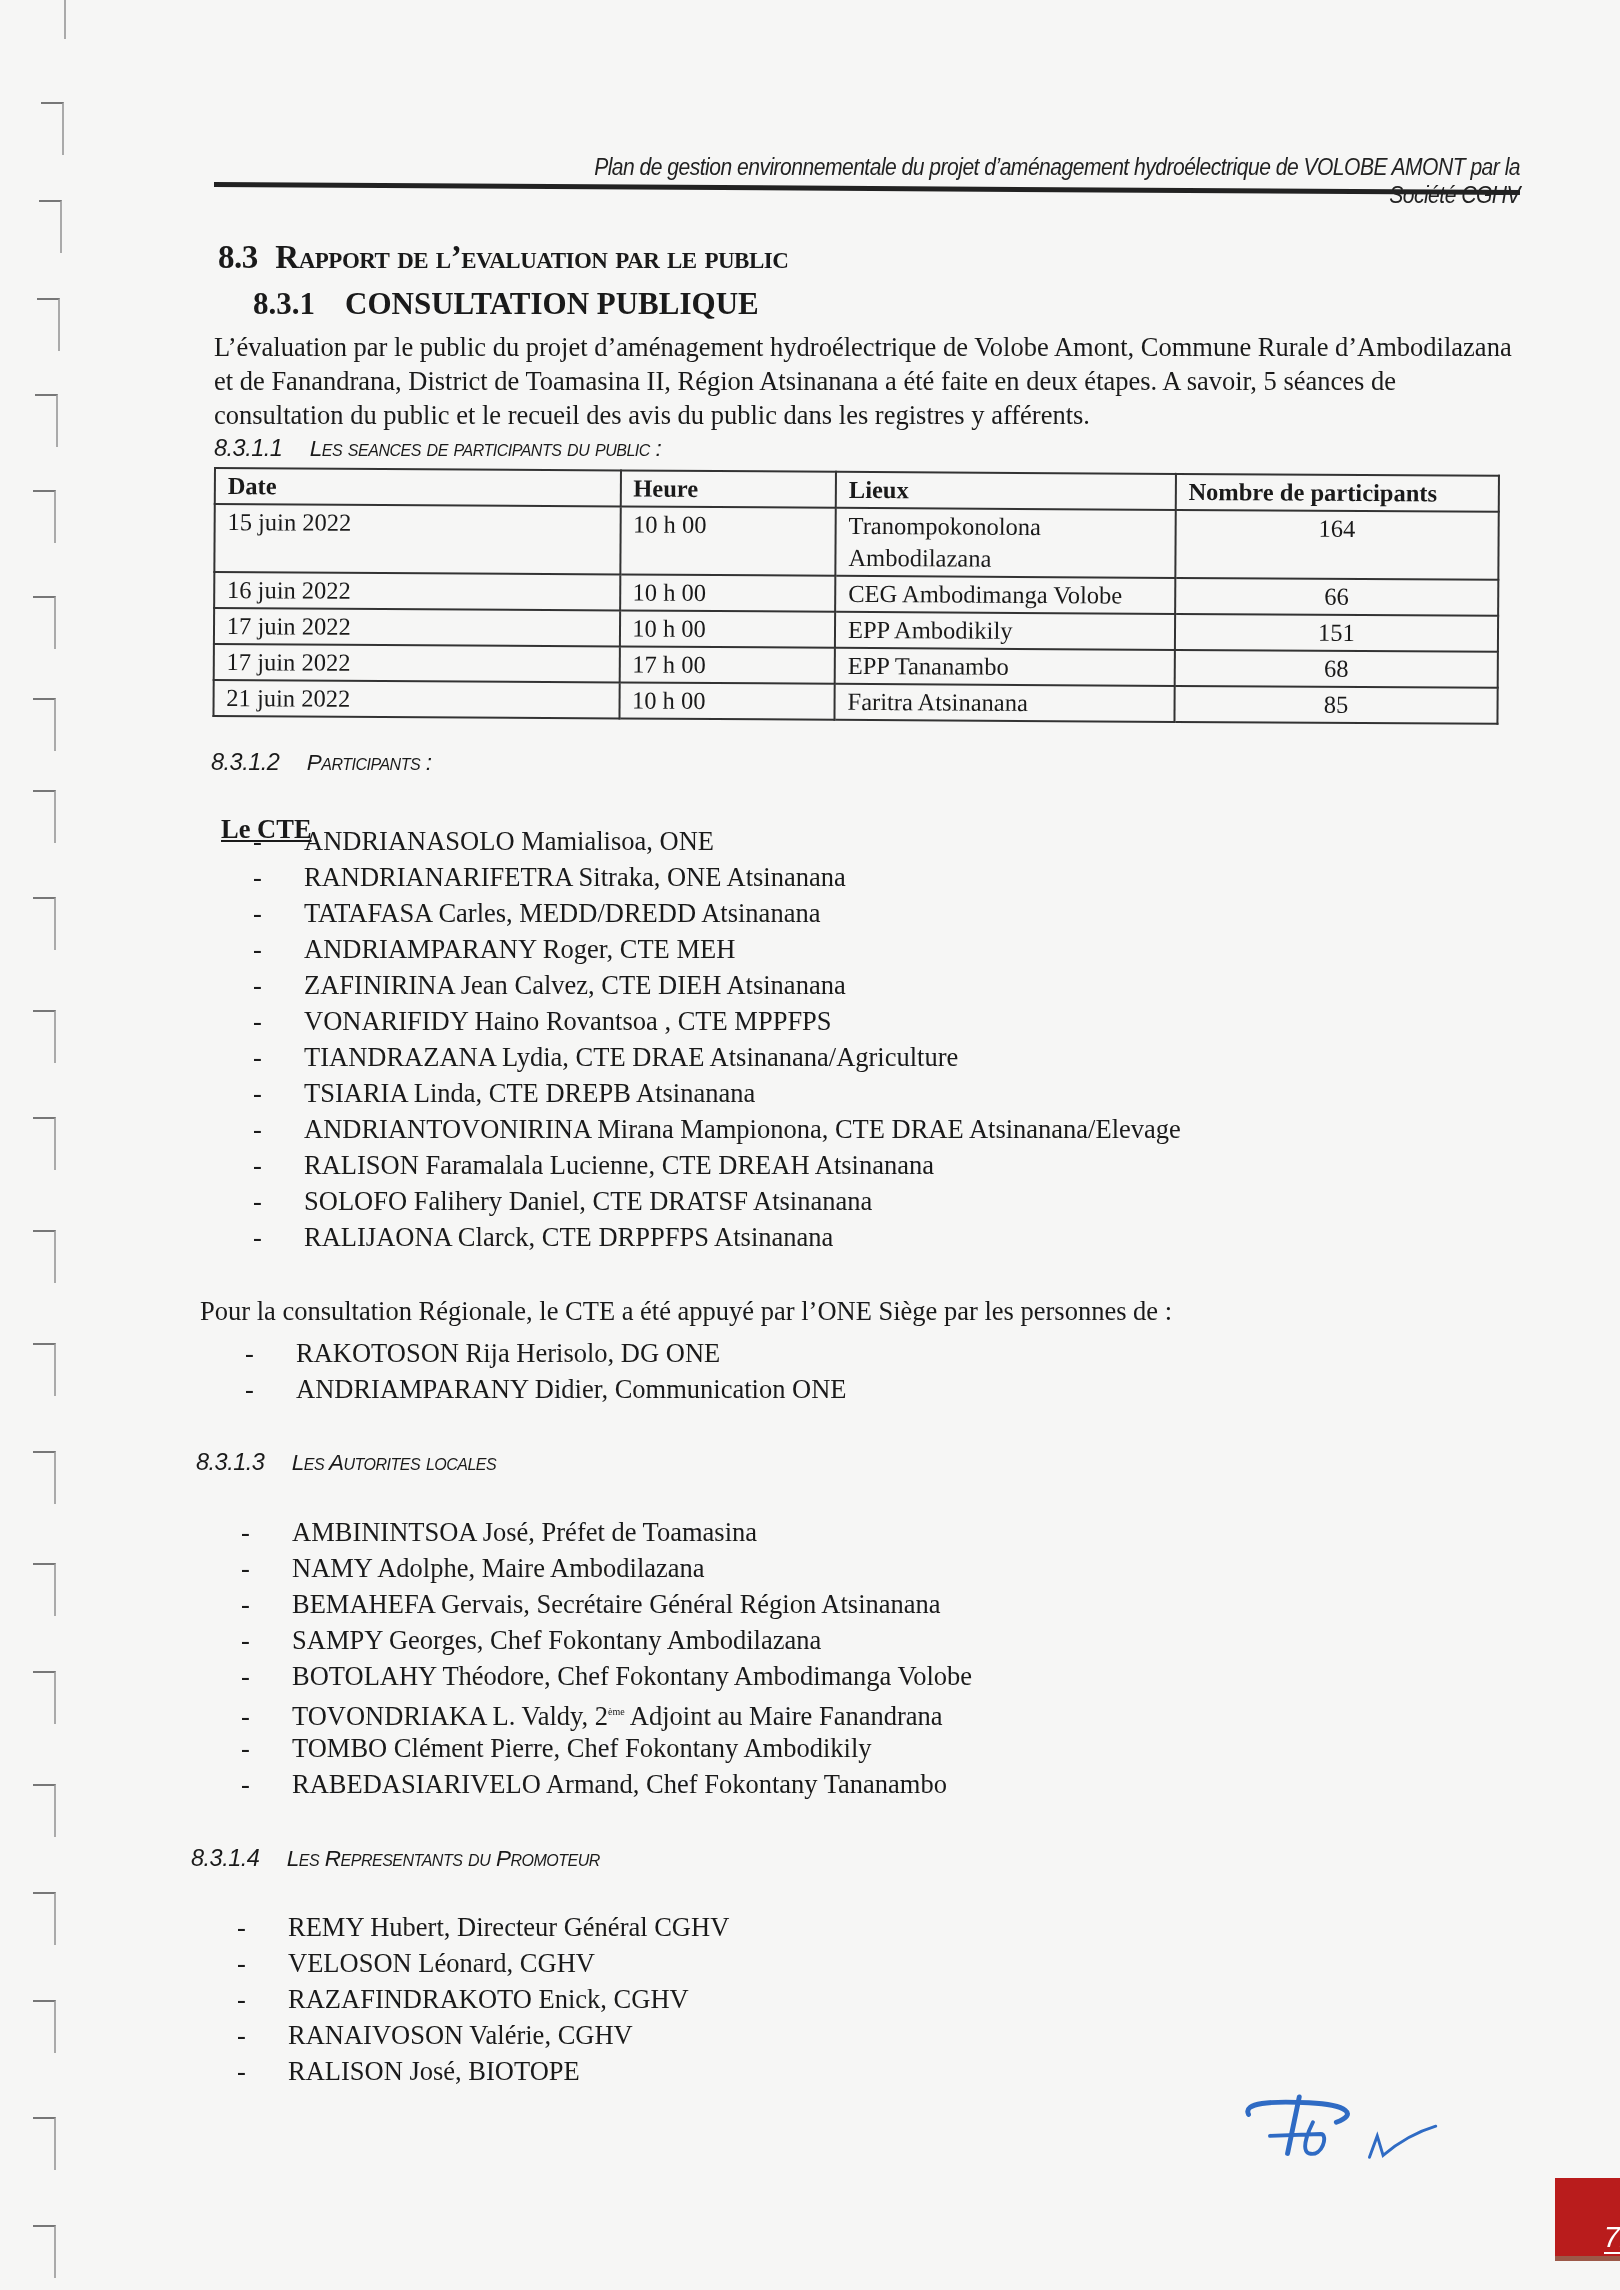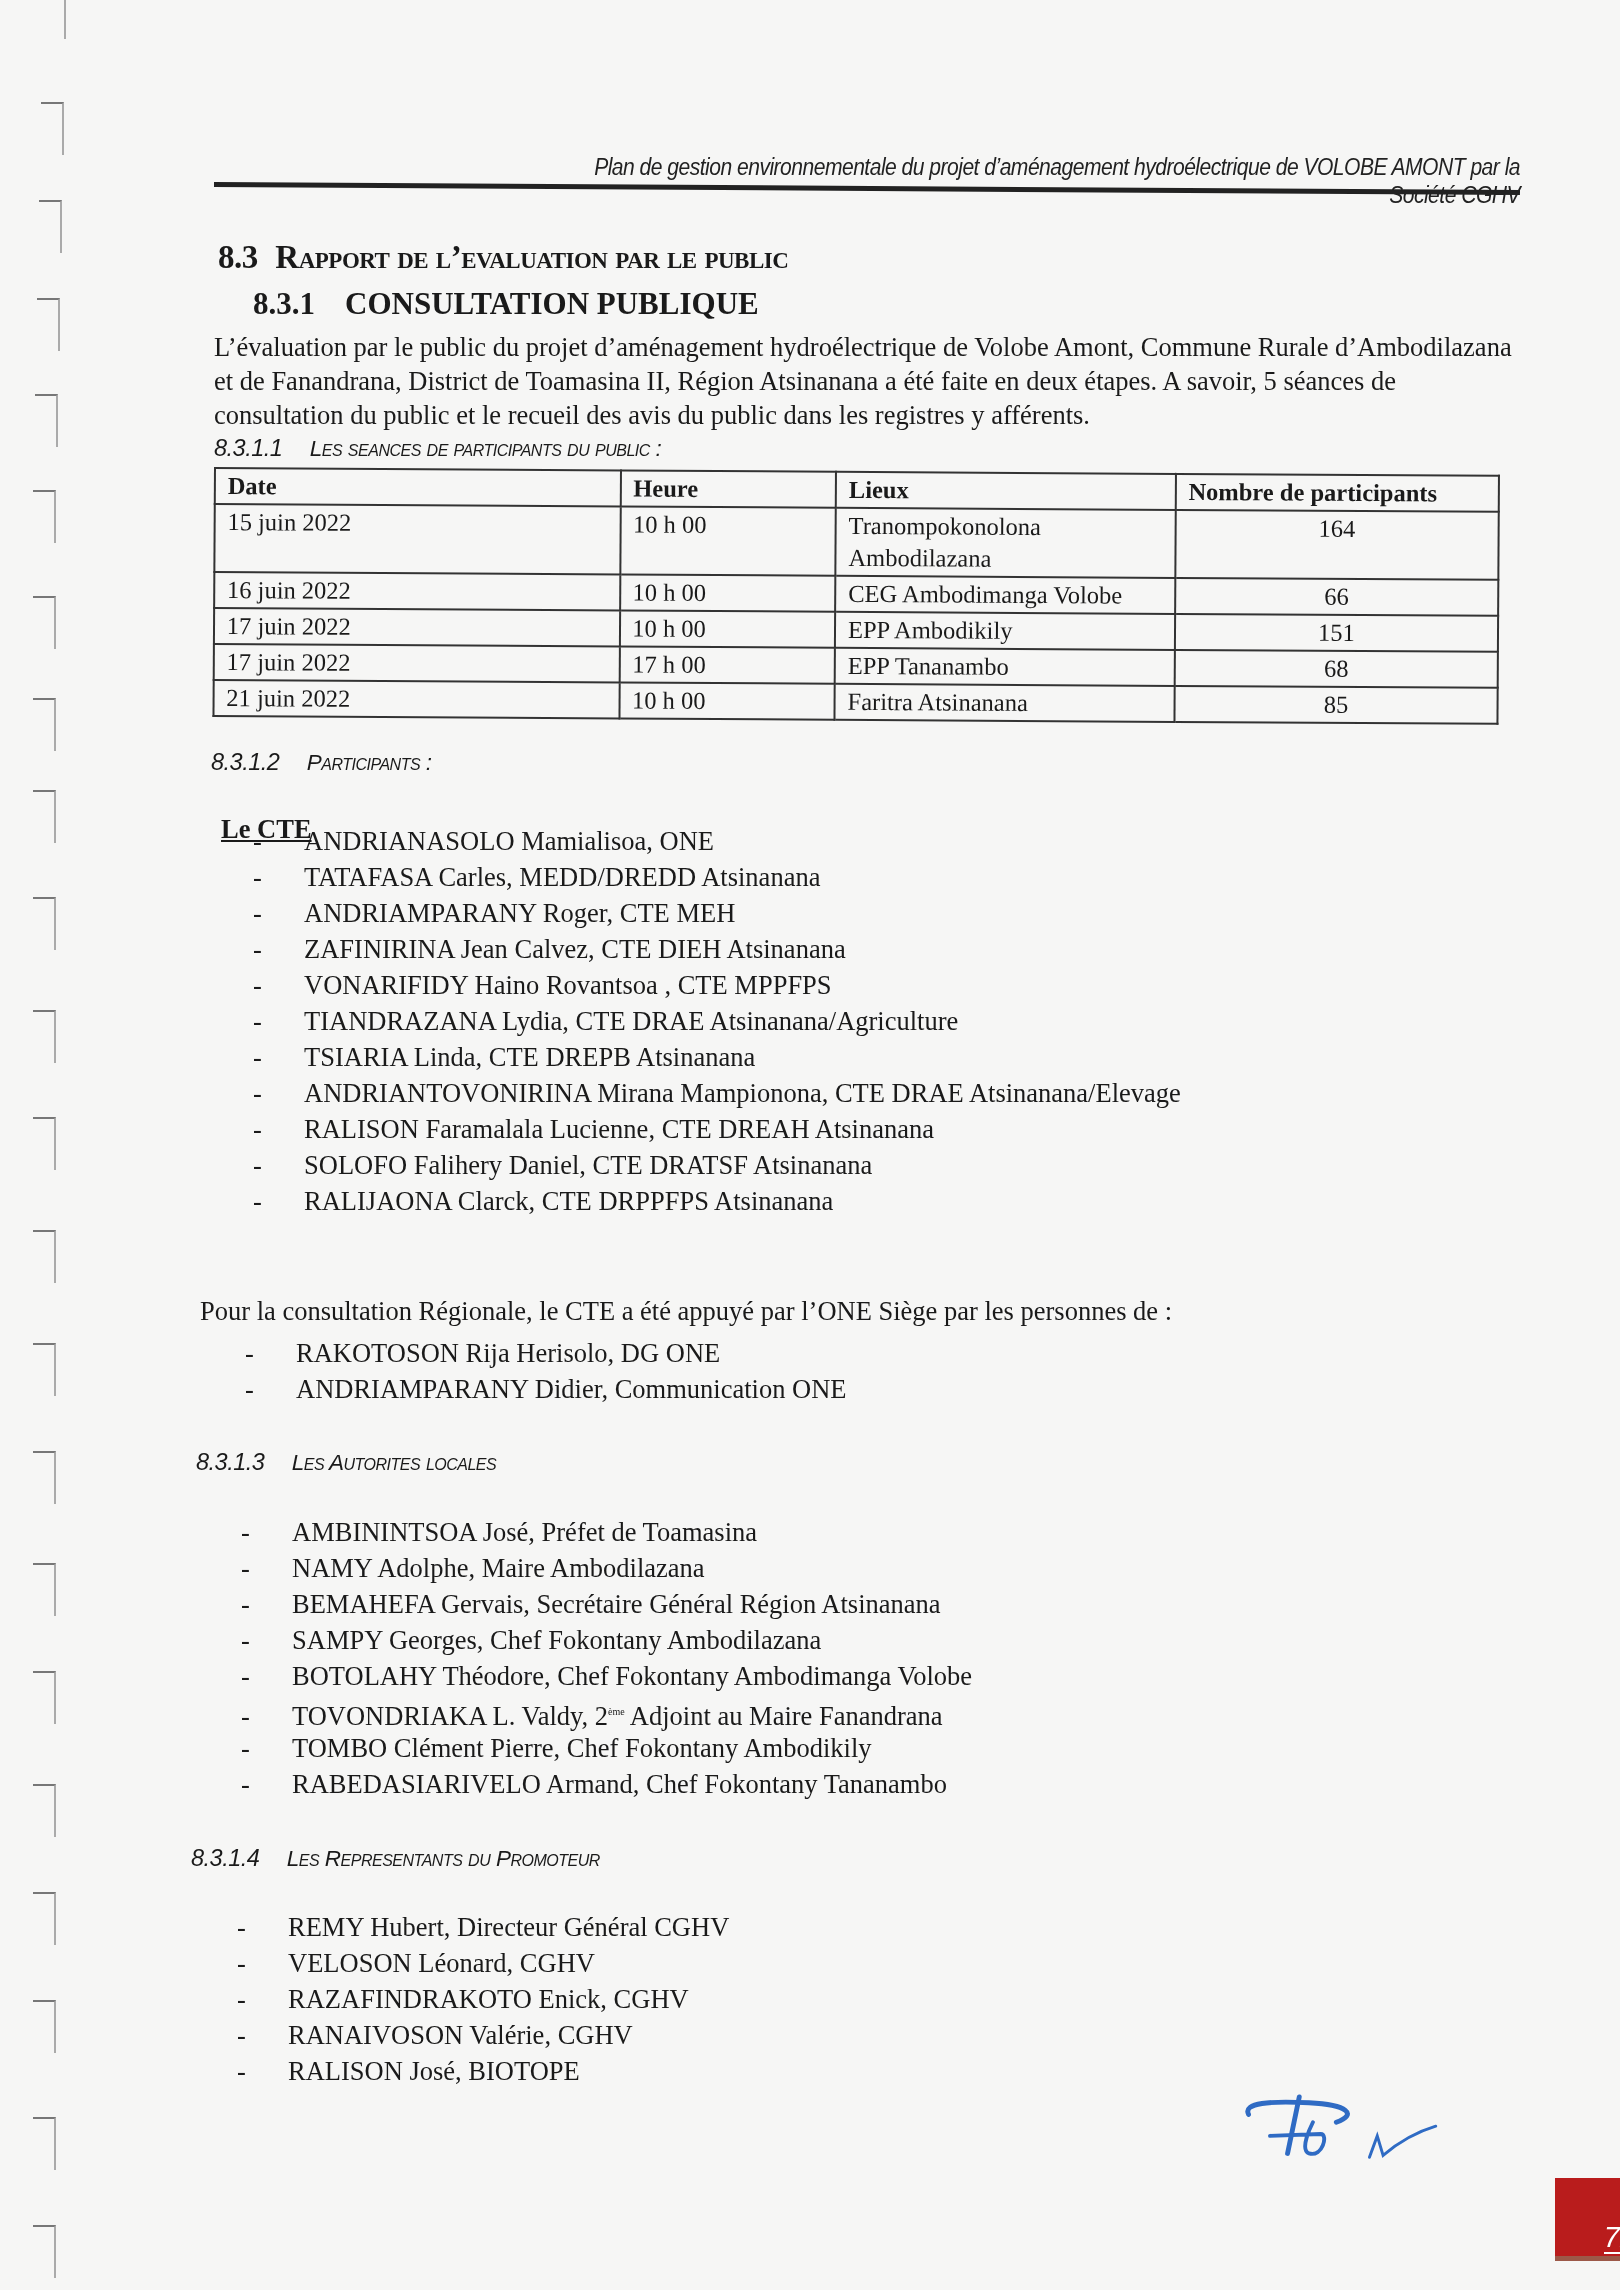--- a/index.html
+++ b/index.html
@@ -140,20 +140,21 @@
     </tbody>
   </table>
 
   <div class="h4" style="left:211px;top:749px;">
     <span class="num">8.3.1.2</span><span class="sc">Participants :</span>
   </div>
   <div class="sub" style="left:221px;top:784px;margin-top:30px;">Le CTE</div>
 
   <ul class="list" style="left:253px;top:823px;">
     <li><span class="dash">-</span><span>ANDRIANASOLO Mamialisoa, ONE</span></li>
+    <li><span class="dash">-</span><span>RANDRIANARIFETRA Sitraka, ONE Atsinanana</span></li>
     <li><span class="dash">-</span><span>TATAFASA Carles, MEDD/DREDD Atsinanana</span></li>
     <li><span class="dash">-</span><span>ANDRIAMPARANY Roger, CTE MEH</span></li>
     <li><span class="dash">-</span><span>ZAFINIRINA Jean Calvez, CTE DIEH Atsinanana</span></li>
     <li><span class="dash">-</span><span>VONARIFIDY Haino Rovantsoa , CTE MPPFPS</span></li>
     <li><span class="dash">-</span><span>TIANDRAZANA Lydia, CTE DRAE Atsinanana/Agriculture</span></li>
     <li><span class="dash">-</span><span>TSIARIA Linda, CTE DREPB Atsinanana</span></li>
     <li><span class="dash">-</span><span>ANDRIANTOVONIRINA Mirana Mampionona, CTE DRAE Atsinanana/Elevage</span></li>
     <li><span class="dash">-</span><span>RALISON Faramalala Lucienne, CTE DREAH Atsinanana</span></li>
     <li><span class="dash">-</span><span>SOLOFO Falihery Daniel, CTE DRATSF Atsinanana</span></li>
     <li><span class="dash">-</span><span>RALIJAONA Clarck, CTE DRPPFPS Atsinanana</span></li>

